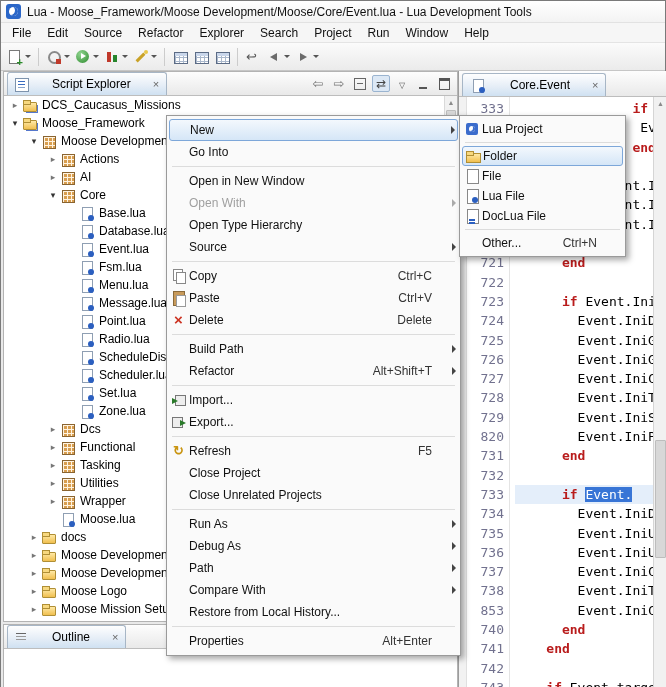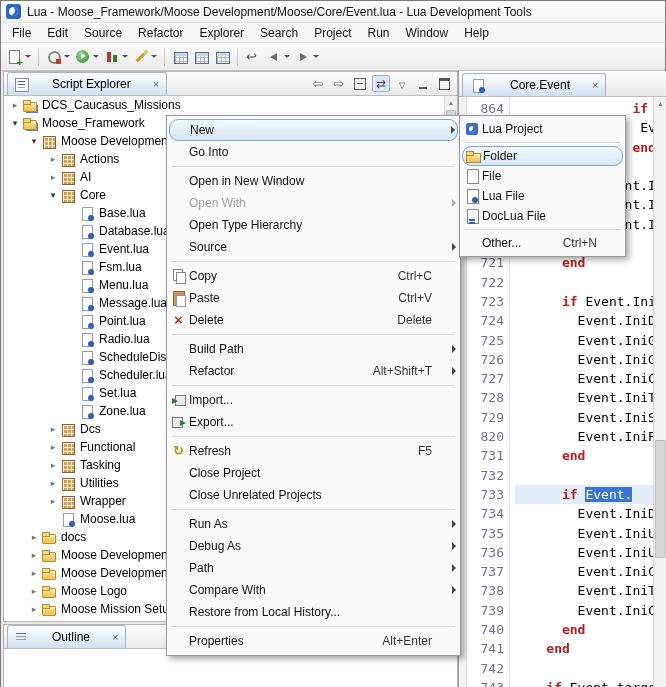--- a/index.html
+++ b/index.html
@@ -91,21 +91,21 @@
   .k{color:#b91c1c;font-weight:bold}
   .sel{background:#3875d6;color:#fff}
   .escroll{width:14px;background:#f1f1f1;border-left:1px solid #d5d5d5;position:relative;flex:none}
 
   
   .menu{position:absolute;background:#fafafa;border:1px solid #9a9a9a;box-shadow:3px 3px 6px rgba(0,0,0,.35);padding:3px 1px;z-index:20}
   .ctx{left:165px;top:114px;width:295px}
   .sub{left:458px;top:114px;width:167px;z-index:30}
   .mrow{height:22px;display:flex;align-items:center;padding:0 2px;margin:0 1px;color:#111;position:relative}
   .sub .mrow{height:20px}
-  .mrow.hl{border:1px solid #7da7d9;background:linear-gradient(#f3f8fd,#d5e6f7);border-radius:9px}
+  .mrow.hl{border:1px solid #7da7d9;background:linear-gradient(#f3f8fd,#d5e6f7);border-radius:3px}
   .mrow.dis{color:#9f9f9f}
   .mlabel{padding-left:2px;white-space:nowrap}
   .mshort{margin-left:auto;padding-right:14px;color:#333;white-space:nowrap}
   .dis .mshort{color:#9f9f9f}
   .marrow{width:10px;flex:none;display:flex;justify-content:flex-end}
   .marrow.on::before{content:"";border-left:4px solid #444;border-top:4px solid transparent;border-bottom:4px solid transparent}
   .dis .marrow.on::before{border-left-color:#aaa}
   .msep{height:1px;background:#dcdcdc;margin:3px 4px}
   .mi{width:16px;height:16px;position:relative;display:inline-block}
   .mi-copy::before{content:"";position:absolute;left:2px;top:1px;width:8px;height:10px;background:#fff;border:1px solid #888}
@@ -404,21 +404,21 @@
       <div class="etabs">
         <div class="vtab">
           <span class="ti ti-luafile"></span>
           <span>Core.Event</span>
           <span class="tab-close">×</span>
         </div>
       </div>
       <div class="editor-body">
         <div class="annot"></div>
         <div class="gutter" id="gutter">
-            <div class="gline">864</div>
+            <div class="gline">333</div>
             <div class="gline">714</div>
             <div class="gline">715</div>
             <div class="gline">716</div>
             <div class="gline">717</div>
             <div class="gline">718</div>
             <div class="gline">719</div>
             <div class="gline">720</div>
             <div class="gline">721</div>
             <div class="gline">722</div>
             <div class="gline">723</div>
@@ -430,21 +430,21 @@
             <div class="gline">729</div>
             <div class="gline">820</div>
             <div class="gline">731</div>
             <div class="gline">732</div>
             <div class="gline">733</div>
             <div class="gline">734</div>
             <div class="gline">735</div>
             <div class="gline">736</div>
             <div class="gline">737</div>
             <div class="gline">738</div>
-            <div class="gline">739</div>
+            <div class="gline">853</div>
             <div class="gline">740</div>
             <div class="gline">741</div>
             <div class="gline">742</div>
             <div class="gline">743</div>
           </div>
         <div class="codewrap">
           <div class="code" id="code"><div class="cline"><span class="p">               </span><span class="k">if</span><span class="p"> Event.IniDCSUnit </span></div><div class="cline"><span class="p">                Event.IniUnit = UNIT:FindByName( Event.IniDCSUnitName )</span></div><div class="cline"><span class="p">               </span><span class="k">end</span></div><div class="cline"></div><div class="cline"><span class="p">           Event.IniDCSUnitName = Event.IniDCSUnit:getName()</span></div><div class="cline"><span class="p">           Event.IniUnitName = Event.IniDCSUnitName</span></div><div class="cline"><span class="p">           Event.IniCoalition = Event.IniDCSUnit:getCoalition()</span></div><div class="cline"><span class="p">        </span><span class="k">end</span></div><div class="cline"><span class="p">      </span><span class="k">end</span></div><div class="cline"></div><div class="cline"><span class="p">      </span><span class="k">if</span><span class="p"> Event.IniDCSGroup </span></div><div class="cline"><span class="p">        Event.IniDCSGroupName = Event.IniDCSGroup:getName()</span></div><div class="cline"><span class="p">        Event.IniGroup = GROUP:FindByName( Event.IniDCSGroupName )</span></div><div class="cline"><span class="p">        Event.IniGroupName = Event.IniDCSGroupName</span></div><div class="cline"><span class="p">        Event.IniCategory = Event.IniDCSGroup:getCategory()</span></div><div class="cline"><span class="p">        Event.IniTypeName = Event.IniDCSGroup:getTypeName()</span></div><div class="cline"><span class="p">        Event.IniSize = Event.IniDCSGroup:getSize()</span></div><div class="cline"><span class="p">        Event.IniPlayerName = Event.IniDCSGroup:getPlayerName()</span></div><div class="cline"><span class="p">      </span><span class="k">end</span></div><div class="cline"></div><div class="cline cur"><span class="p">      </span><span class="k">if</span><span class="p"> </span><span class="sel">Event.</span></div><div class="cline"><span class="p">        Event.IniDCSUnitName = Event.IniDCSUnit:getName()</span></div><div class="cline"><span class="p">        Event.IniUnitName = Event.IniDCSUnitName</span></div><div class="cline"><span class="p">        Event.IniUnit = UNIT:FindByName( Event.IniUnitName )</span></div><div class="cline"><span class="p">        Event.IniCategory = Event.IniDCSUnit:getCategory()</span></div><div class="cline"><span class="p">        Event.IniTypeName = Event.IniDCSUnit:getTypeName()</span></div><div class="cline"><span class="p">        Event.IniCoalition = Event.IniDCSUnit:getCoalition()</span></div><div class="cline"><span class="p">      </span><span class="k">end</span></div><div class="cline"><span class="p">    </span><span class="k">end</span></div><div class="cline"></div><div class="cline"><span class="p">    </span><span class="k">if</span><span class="p"> Event.target </span></div></div>
         </div>
         <div class="escroll">
           <div class="sarrow">▲</div>

